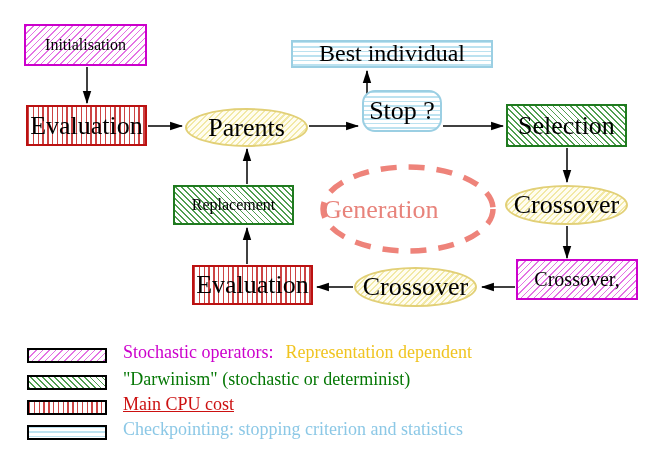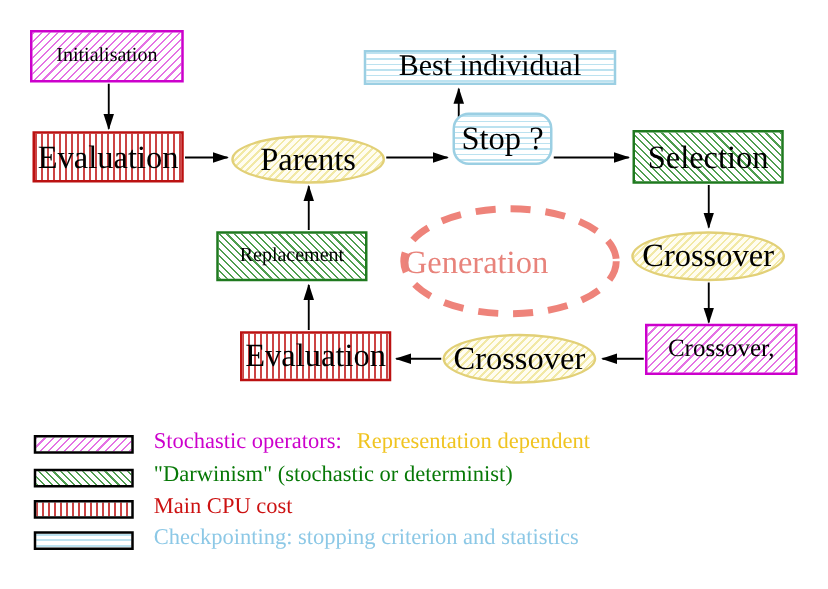--- a/index.html
+++ b/index.html
@@ -38,21 +38,21 @@
     position:absolute;left:323px;top:195px;width:170px;text-align:left;
     font-size:26px;color:var(--coral_text,#e8837b);
   }
   .two-line{flex-direction:column;font-size:20px;line-height:19px;}
   .legend-row{position:absolute;left:27px;display:flex;align-items:flex-end;height:17px;white-space:nowrap;}
   .swatch{width:80px;height:15px;box-sizing:border-box;border:2px solid;flex:0 0 auto;}
   .legend-text{margin-left:16px;font-size:18px;}
   .t-magenta{color:var(--magenta,#cc00cc);}
   .t-gold{color:var(--gold_text,#f0c420);margin-left:12px;}
   .t-green{color:var(--green_text,#067806);}
-  .t-red{color:var(--red_text,#cc1111);}
+  .t-red{color:var(--red_text,#cc1111);text-decoration:underline;}
   .t-cyan{color:var(--cyan_text,#8cc8e6);}
 </style>
 </head>
 <body>
 
 <div class="canvas">
 
   <svg class="overlay" width="662" height="471">
     <defs>
       <marker id="ah" viewBox="0 0 12 9" refX="11" refY="4.5" markerWidth="13" markerHeight="10" markerUnits="userSpaceOnUse" orient="auto">

